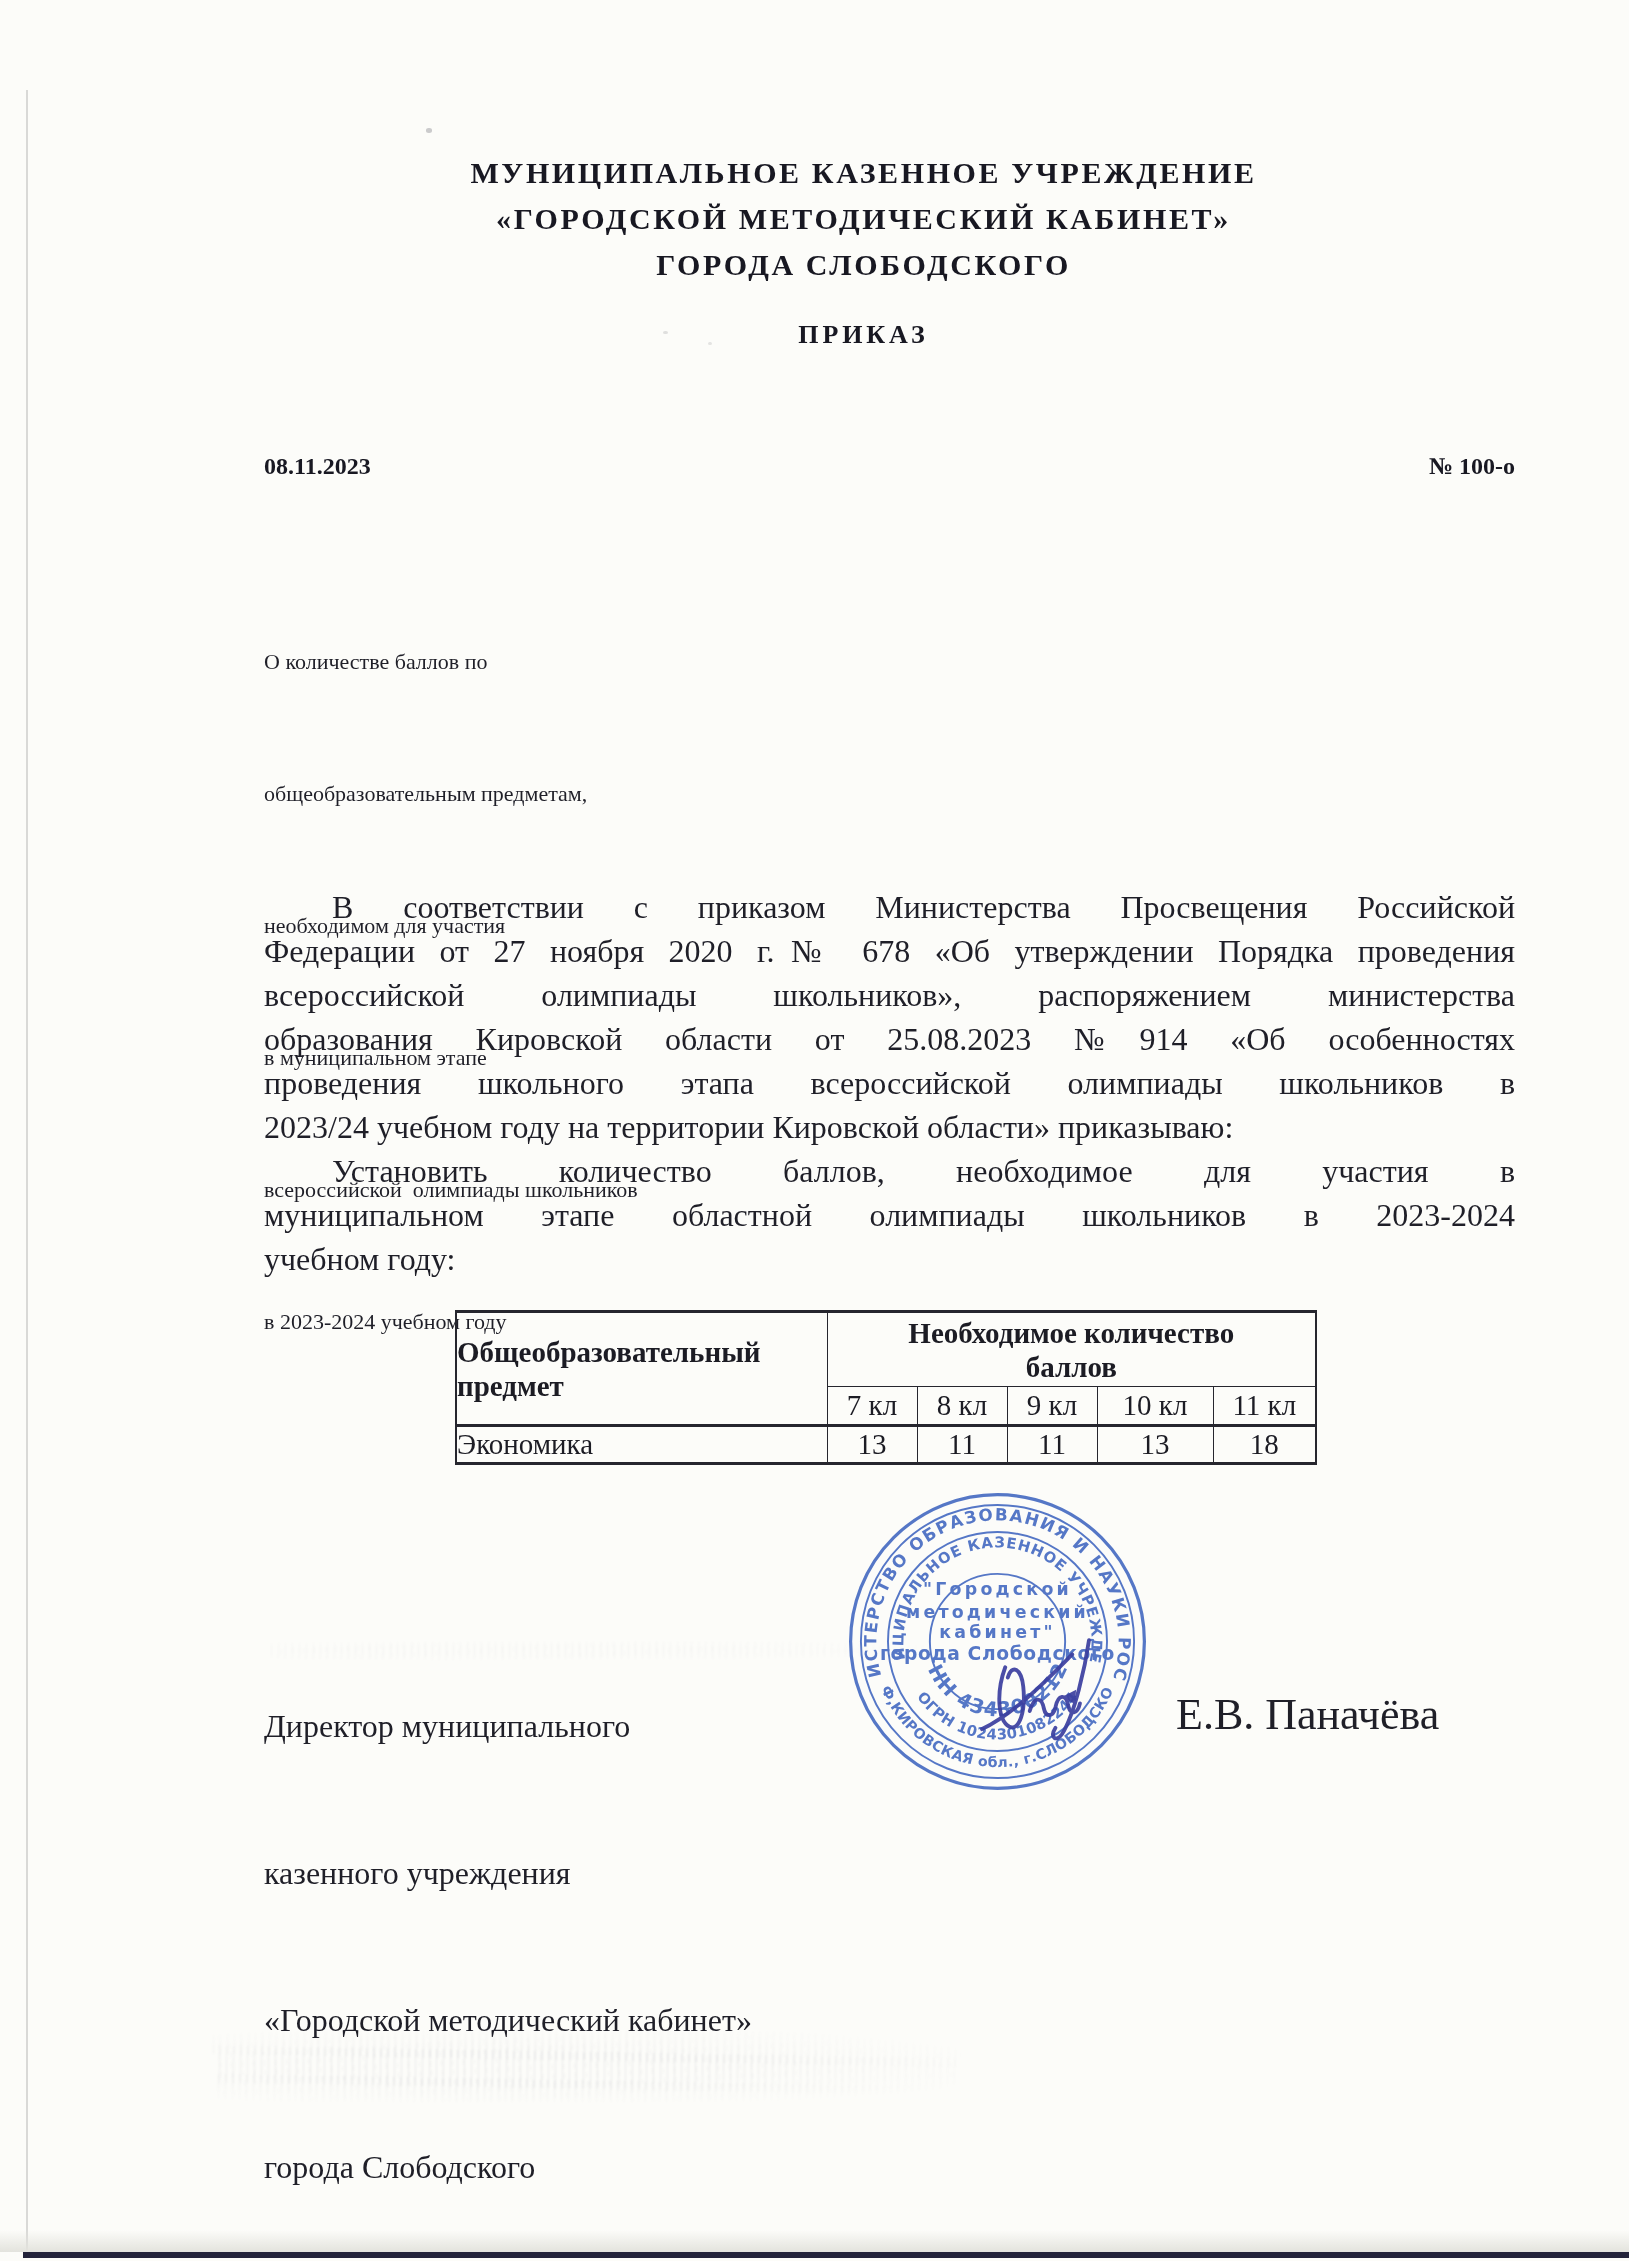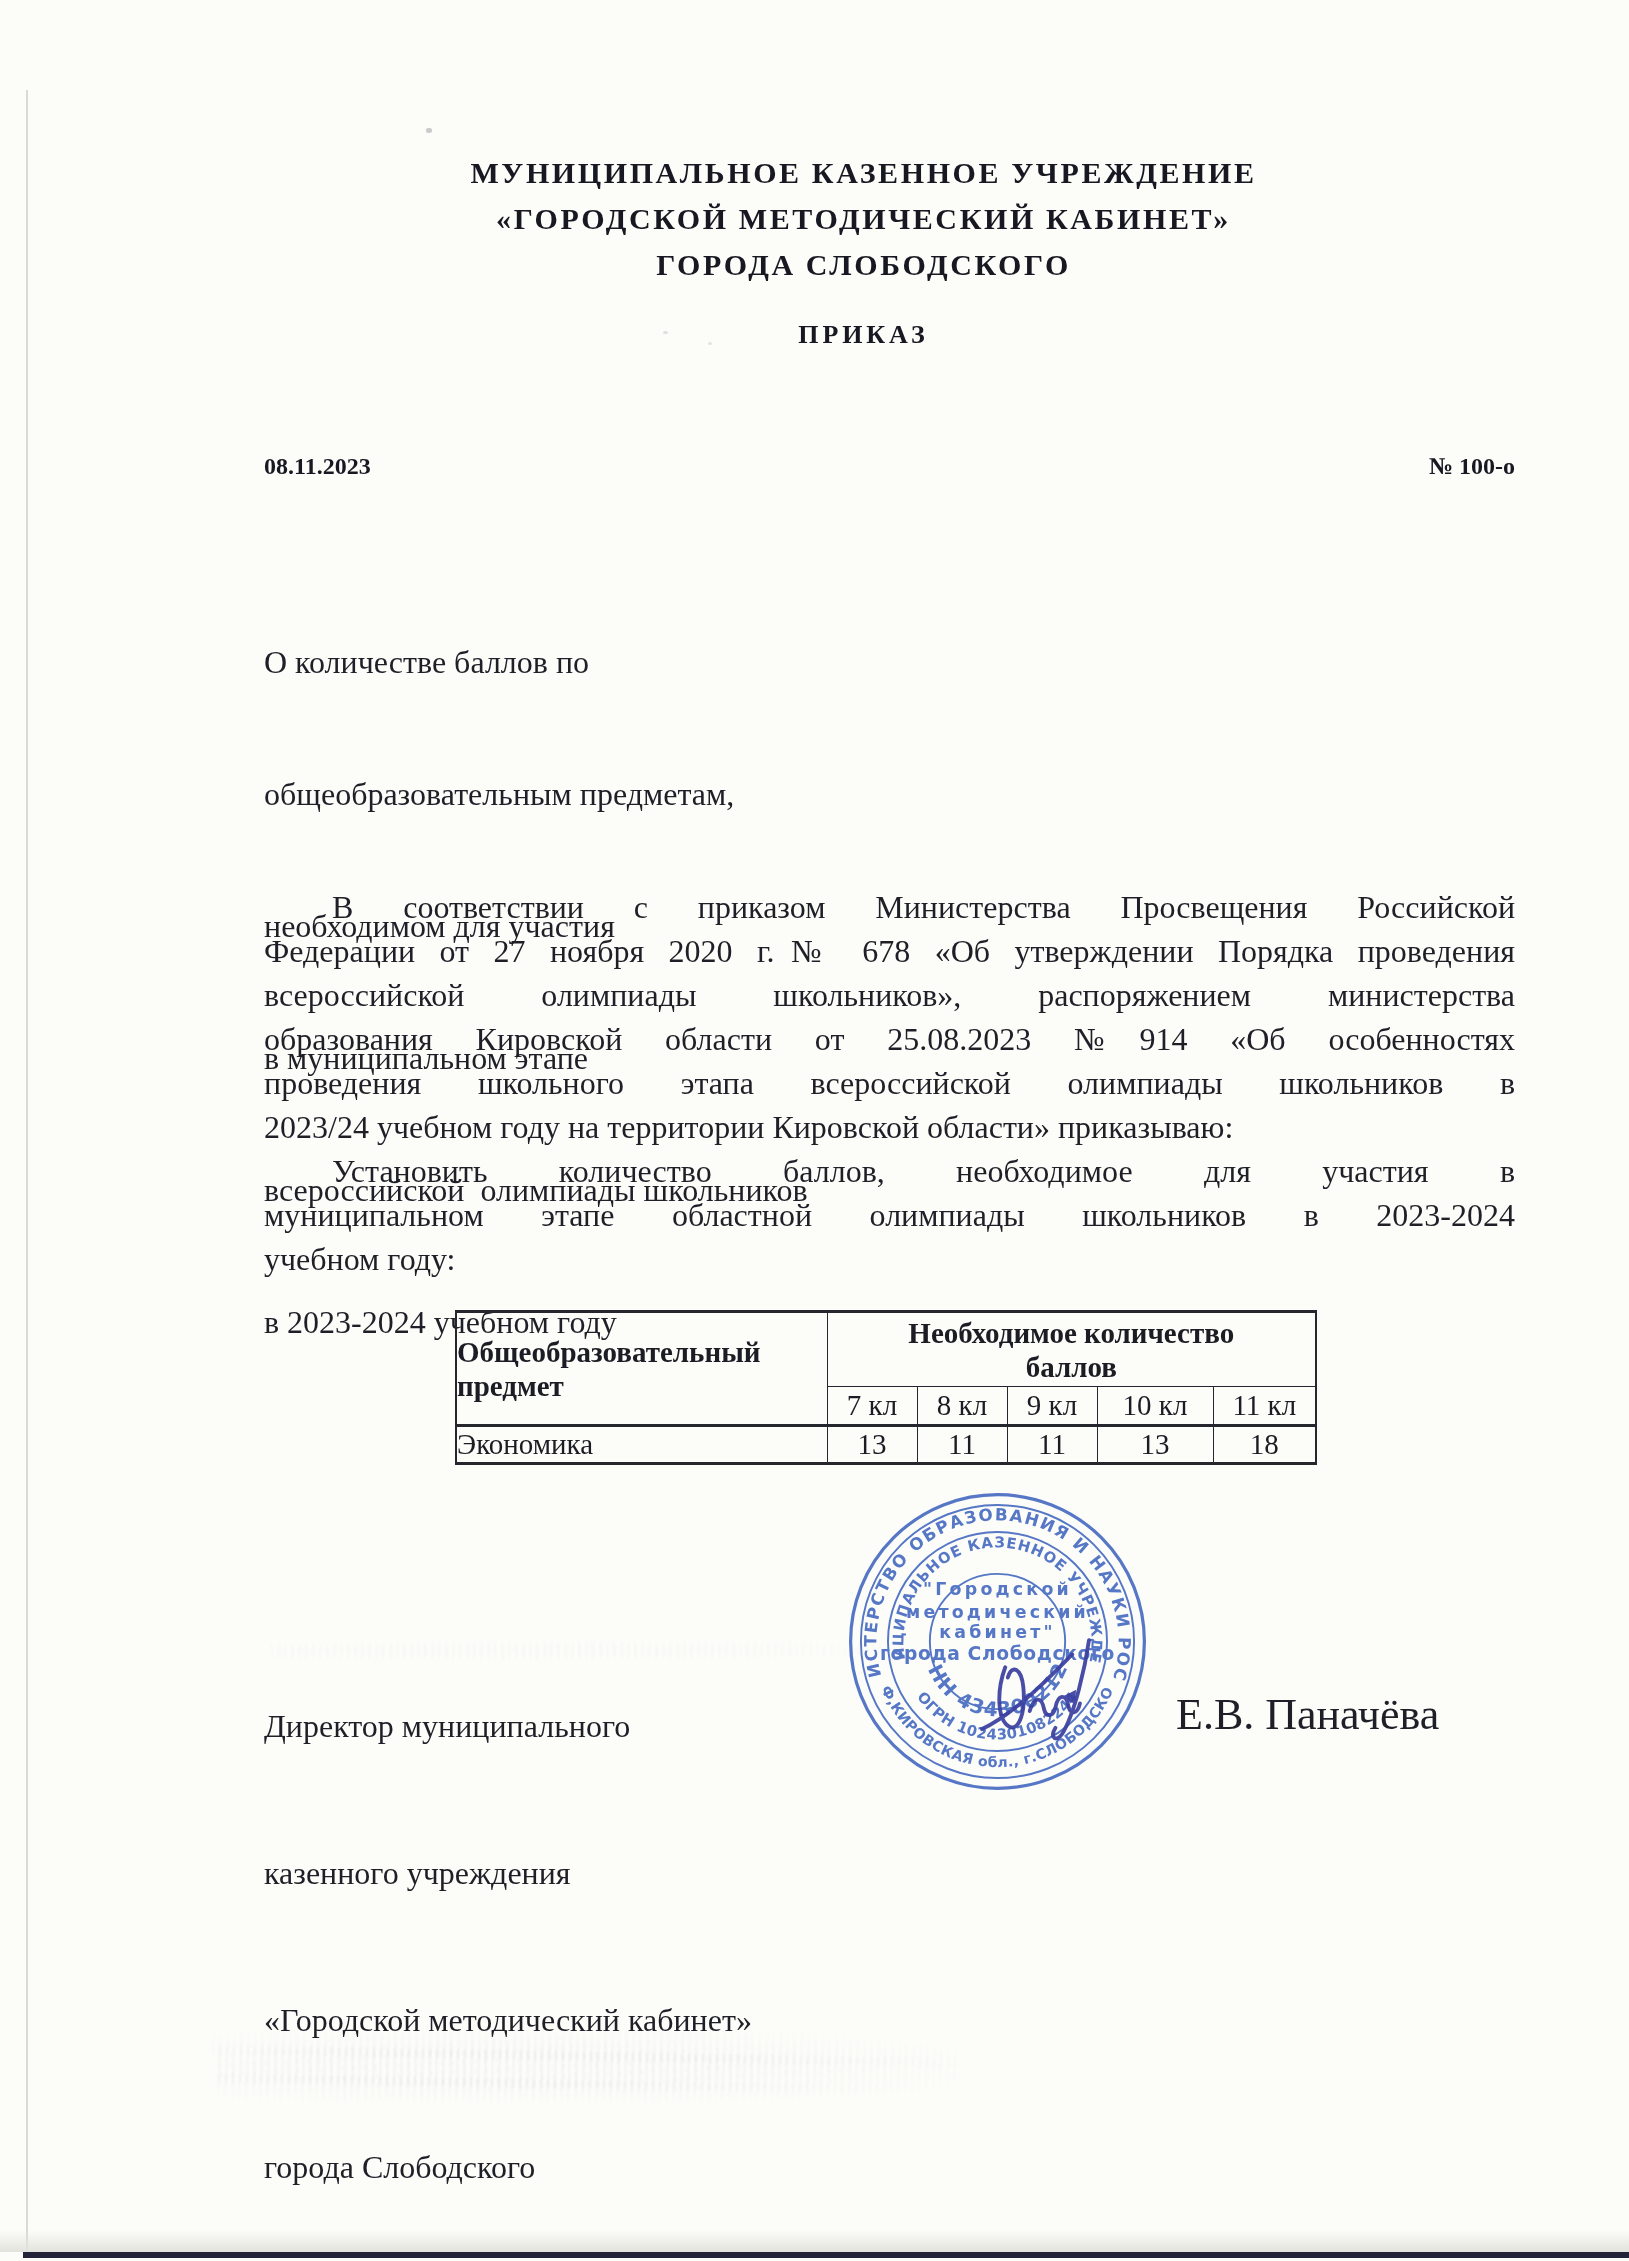--- a/index.html
+++ b/index.html
@@ -32,21 +32,21 @@
     position:absolute;left:264px;top:320px;width:1199px;
     text-align:center;font-weight:bold;font-size:26px;letter-spacing:3.9px;color:#181822;
   }
   .date-row{
     position:absolute;left:264px;top:453px;width:1251px;
     display:flex;justify-content:space-between;
     font-weight:bold;font-size:24px;color:#181822;
   }
   .subject{
     position:absolute;left:264px;top:552px;width:903px;
-    font-size:32px;line-height:44px;white-space:pre;
+    font-size:22px;line-height:44px;white-space:pre;
   }
   .body-text{
     position:absolute;left:264px;top:885px;width:1251px;
     font-size:32px;line-height:44px;
   }
   .bline{width:1251px;text-align:justify;text-align-last:justify;}
   .bline.last{text-align:left;text-align-last:left;}
   .bline.indent{text-indent:68px;}
   
   .score-table{

